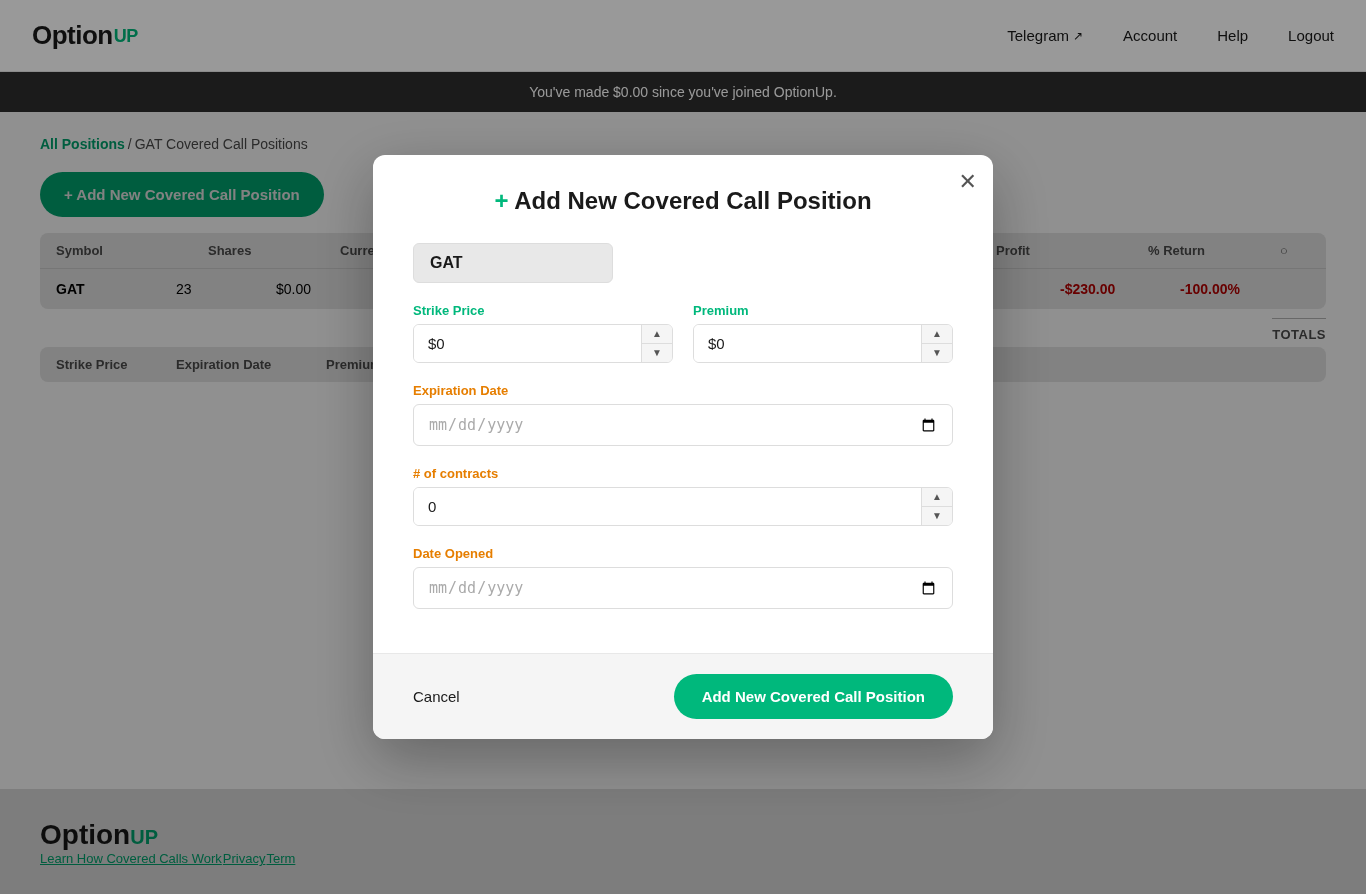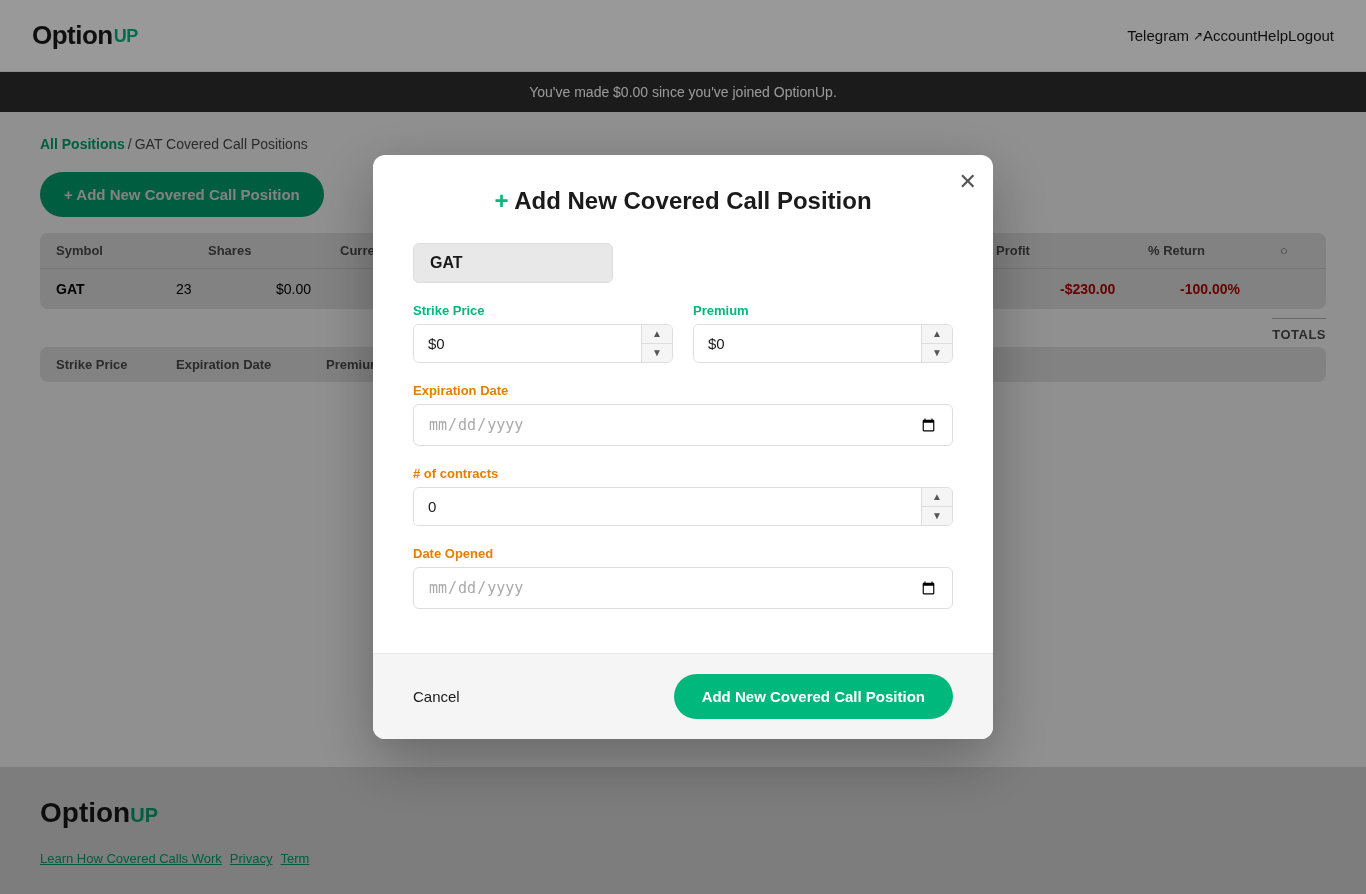--- a/index.html
+++ b/index.html
@@ -28,20 +28,21 @@
     .logo-up {
       color: #00b87c;
       font-size: 18px;
       font-weight: 900;
       margin-left: 1px;
       position: relative;
       top: -4px;
     }
     .nav-links {
       display: flex;
+      gap: 40px;
       align-items: center;
     }
     .nav-link {
       font-size: 15px;
       color: #1a1a1a;
       text-decoration: none;
       cursor: pointer;
       font-weight: 500;
     }
     .nav-link-telegram {
@@ -123,26 +124,26 @@
       right: 0;
       background: #f5f5f5;
       padding: 30px 40px 20px;
       z-index: 1;
       filter: brightness(0.85);
     }
     .footer-logo {
       font-size: 28px;
       font-weight: 900;
       color: #1a1a1a;
-      margin-bottom: 22px;
+      margin-bottom: 0;
     }
     .footer-logo-up { color: #00b87c; font-size: 20px; }
     .footer-links {
       display: flex;
-      gap: 8px;
+      gap: 1px;
       font-size: 13px;
       color: #00b87c;
       text-decoration: underline;
       margin-bottom: 8px;
     }
     .footer-copy { font-size: 12px; color: #666; }
 
     
     .overlay {
       position: fixed;

